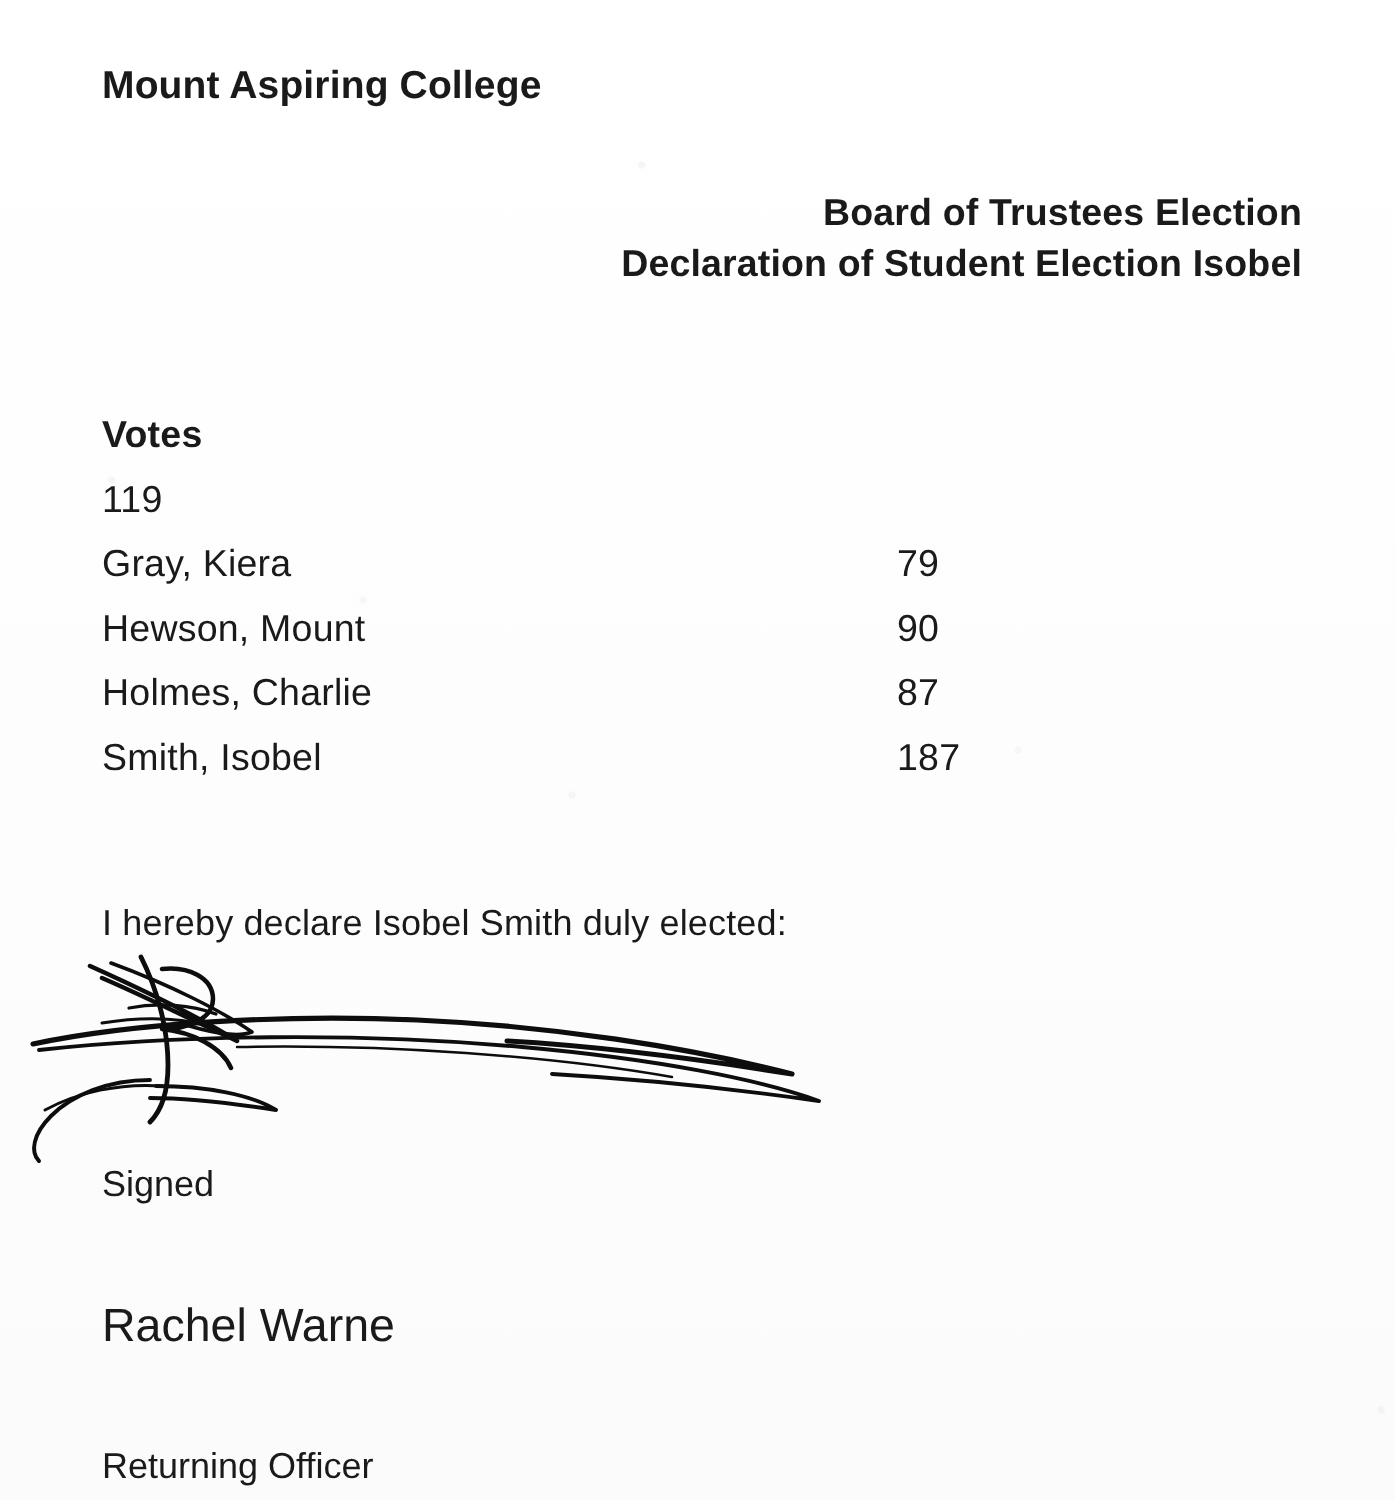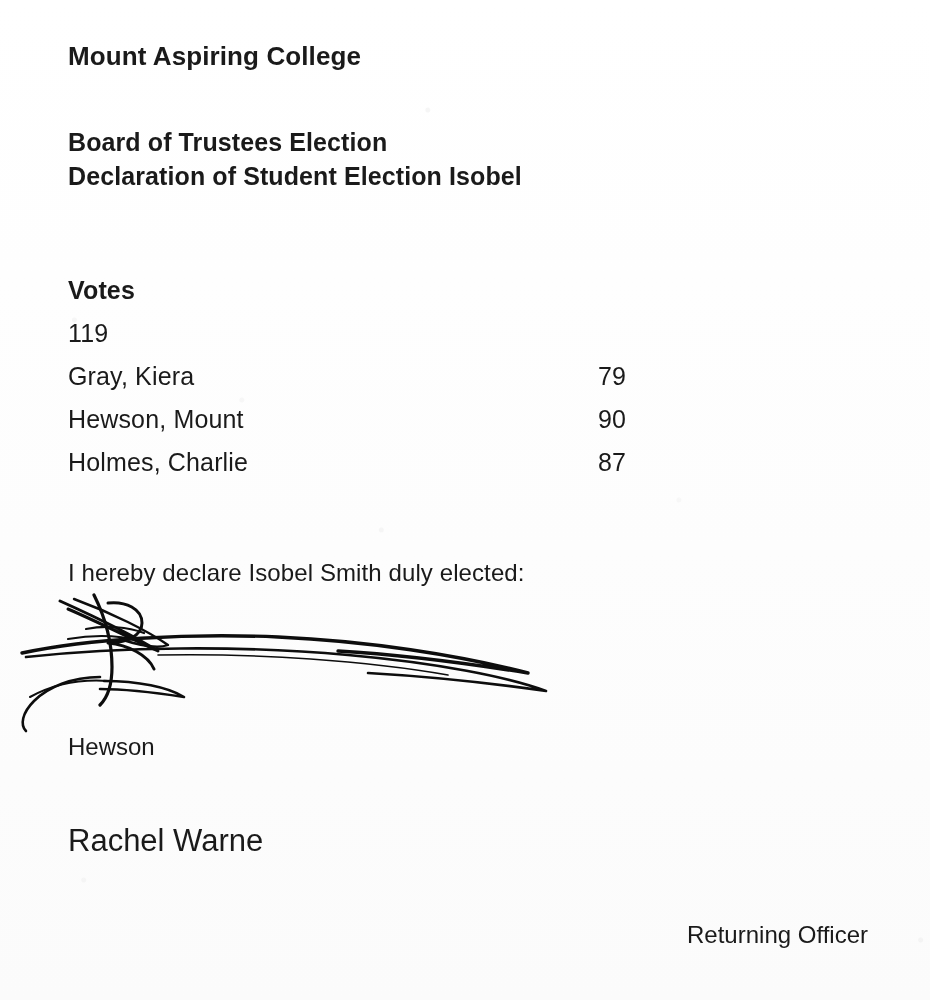--- a/index.html
+++ b/index.html
@@ -45,20 +45,21 @@
   }
   .title {
     font-size: 26px;
     font-weight: bold;
     letter-spacing: 0.1px;
     line-height: 1.25;
     margin: 0 0 0 0;
   }
   .subtitle-block {
     margin-top: 52px;
+    text-align: right;
   }
   .subtitle {
     font-size: 25px;
     font-weight: bold;
     line-height: 1.38;
     letter-spacing: 0.1px;
   }
   .results {
     margin-top: 82px;
   }
@@ -98,21 +99,20 @@
     font-size: 24px;
     margin-top: 0px;
   }
   .officer-name {
     font-size: 31px;
     margin-top: 62px;
   }
   .officer-role {
     font-size: 24px;
     margin-top: 62px;
-    text-align: right;
   }
 </style>
 </head>
 <body>
 
 <div class="page">
   <div class="scan-tint"></div>
 
   <div class="content">
 
@@ -140,20 +140,24 @@
       <div class="row">
         <div class="col-candidate">Hewson, Mount</div>
         <div class="col-votes">90</div>
       </div>
 
       <div class="row">
         <div class="col-candidate">Holmes, Charlie</div>
         <div class="col-votes">87</div>
       </div>
 
+      <div class="row">
+        <div class="col-candidate">Smith, Isobel</div>
+        <div class="col-votes">187</div>
+      </div>
     </div>
 
     <div class="declaration">I hereby declare Isobel Smith duly elected:</div>
 
     <div class="signature-area">
       <svg width="620" height="140" viewBox="0 0 620 140" fill="none" aria-hidden="true">
         <g stroke="#0d0d0d" fill="none" stroke-linecap="round" stroke-linejoin="round">
           <path d="M52 8 C 92 26, 128 44, 150 58 C 120 44, 88 28, 60 16" stroke-width="3"></path>
           <path d="M66 6 C 104 20, 140 38, 160 52 C 150 56, 130 52, 112 46" stroke-width="2.4"></path>
           <path d="M86 2 C 96 22, 104 48, 104 74 C 104 90, 100 104, 92 112" stroke-width="3.2"></path>
@@ -163,20 +167,20 @@
           <path d="M14 60 C 80 46, 180 40, 270 44 C 360 48, 450 62, 520 80 C 470 72, 400 62, 330 58" stroke-width="3.4"></path>
           <path d="M18 64 C 110 54, 230 52, 340 62 C 430 70, 500 84, 538 98 C 496 92, 430 84, 360 80" stroke-width="2.6"></path>
           <path d="M150 62 C 250 60, 360 68, 440 82" stroke-width="1.6"></path>
           <path d="M96 88 C 130 88, 160 94, 176 104 C 150 100, 120 96, 92 96" stroke-width="2.6"></path>
           <path d="M92 84 C 64 84, 40 94, 26 108 C 14 120, 12 132, 18 138" stroke-width="2.6"></path>
           <path d="M22 104 C 44 92, 72 86, 100 88" stroke-width="2"></path>
         </g>
       </svg>
     </div>
 
-    <div class="signed-label">Hewson</div>
+    <div class="signed-label">Signed</div>
 
     <div class="officer-name">Rachel Warne</div>
 
     <div class="officer-role">Returning Officer</div>
 
   </div>
 </div>
 
 </body></html>

